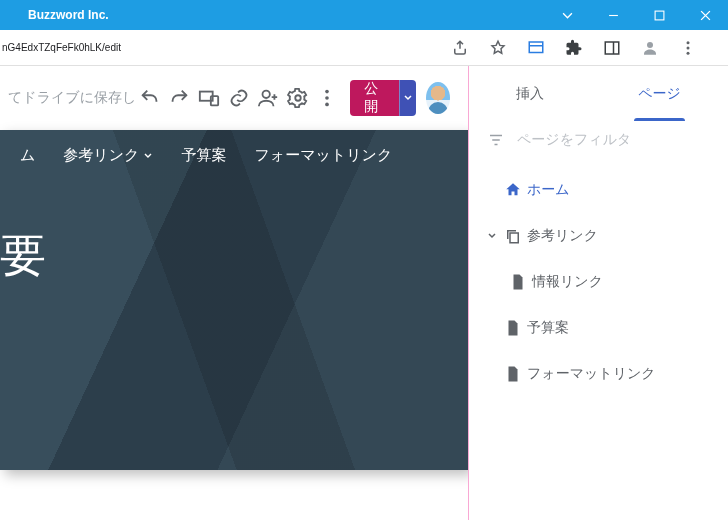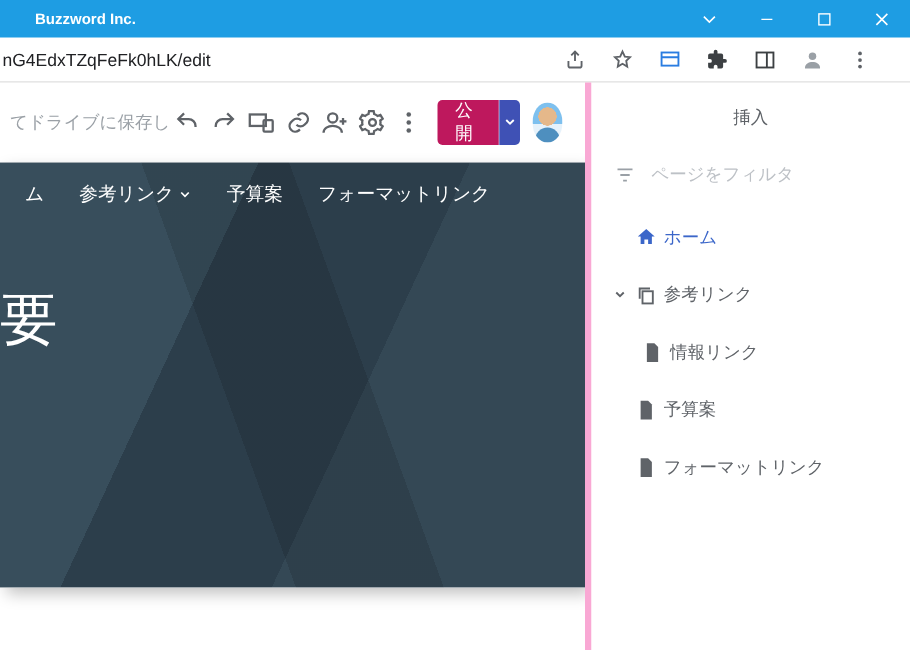--- a/index.html
+++ b/index.html
@@ -3,21 +3,21 @@
 <meta charset="utf-8">
 <style>
   * { box-sizing: border-box; margin: 0; padding: 0; }
   html, body { width: 728px; height: 520px; font-family: "Segoe UI", Arial, sans-serif; overflow: hidden; background: #fff; }
   .titlebar { background: #1e9de3; height: 30px; display: flex; align-items: center; color: #fff; font-size: 12px; }
   .titlebar .title { padding-left: 8px; font-weight: 600; margin-left: 20px; }
   .titlebar .spacer { flex: 1; }
   .titlebar .ctrl { width: 46px; height: 30px; display: flex; align-items: center; justify-content: center; }
   .titlebar .ctrl svg { width: 11px; height: 11px; }
   .urlrow { height: 36px; display: flex; align-items: center; border-bottom: 1px solid #e0e0e0; }
-  .url { font-size: 14px; color: #202124; padding-left: 2px; flex: 1; white-space: nowrap; overflow: hidden; }
+  .url { font-size: 10px; color: #202124; padding-left: 2px; flex: 1; white-space: nowrap; overflow: hidden; }
   .url-icons { display: flex; align-items: center; gap: 10px; padding: 0 10px; color: #5f6368; }
   .url-icons .ic { width: 28px; display: flex; justify-content: center; align-items: center; }
   .url-icons svg { width: 18px; height: 18px; }
   .vscroll { width: 16px; height: 100%; }
   .main { display: flex; height: calc(520px - 30px - 36px); }
   .left { flex: 1; display: flex; flex-direction: column; overflow: hidden; }
   .toolbar { height: 64px; display: flex; align-items: center; padding: 0 8px; }
   .saved { color: #9aa0a6; font-size: 14px; white-space: nowrap; overflow: hidden; }
   .tool-spacer { flex: 1; }
   .tbtn { width: 40px; height: 40px; display: flex; align-items: center; justify-content: center; color: #5f6368; border-radius: 50%; }
@@ -27,21 +27,21 @@
   .publish .drop { background: #3f51b5; color: #fff; border-left: 1px solid rgba(255,255,255,.3); border-radius: 0 4px 4px 0; width: 24px; display: flex; align-items: center; justify-content: center; }
   .avatar { width: 32px; height: 32px; border-radius: 50%; margin: 0 10px; background: radial-gradient(circle at 50% 35%, #e5b88a 30%, transparent 31%), linear-gradient(#7ec0ee 55%, #e6f2fb 55%); display: flex; align-items: flex-end; justify-content: center; overflow: hidden; }
   .avatar::after { content:""; width: 20px; height: 12px; background:#4e8fbf; border-radius: 10px 10px 0 0; }
   .preview { position: relative; margin: 0; height: 340px; overflow: hidden; box-shadow: 5px 5px 12px rgba(0,0,0,.25); }
   .preview .bg { position: absolute; inset: 0; background: #2c3e4b; }
   .preview .bg::before { content:""; position:absolute; inset:0; background: linear-gradient(115deg, #384e5c 0%, #384e5c 33%, #2c3e4b 33%, #2c3e4b 60%, #344855 60%); }
   .preview .bg::after { content:""; position:absolute; inset:0; background: linear-gradient(70deg, transparent 40%, rgba(0,0,0,.12) 40%, rgba(0,0,0,.12) 60%, transparent 60%); }
   .nav { position: relative; display: flex; gap: 28px; padding: 16px 20px 0; color: #fff; font-size: 15px; }
   .nav-item { display: flex; align-items: center; gap: 4px; }
   .big { position: relative; color: #fff; font-size: 46px; font-weight: 300; padding: 60px 0 0 0; letter-spacing: 2px; }
-  .right { width: 260px; border-left: 5px solid #f9a8d4; display: flex; flex-direction: column; }
+  .right { width: 260px; border-left: 1px solid #f9a8d4; display: flex; flex-direction: column; }
   .tabs { display: flex; height: 55px; align-items: center; justify-content: space-around; font-size: 14px; color: #5f6368; }
   .tab { height: 55px; display: flex; align-items: center; position: relative; padding: 0 4px; }
   .tab.active { color: #3b66c9; }
   .tab.active::after { content:""; position:absolute; left: 0; right: 0; bottom: 0; height: 3px; background:#3b66c9; border-radius: 3px 3px 0 0; }
   .filterrow { display: flex; align-items: center; padding: 10px 18px; color: #bdc1c6; font-size: 14px; gap: 12px; }
   .pages { padding: 8px 0 0 0; font-size: 14px; color: #5f6368; }
   .prow { display: flex; align-items: center; height: 46px; padding-left: 18px; gap: 5px; }
   .prow .caret { width: 12px; }
   .prow .picon { width: 18px; display:flex; justify-content:center; }
   .prow .lbl.home { color: #3b66c9; }
@@ -197,20 +197,21 @@
         <span class="nav-item">予算案</span>
         <span class="nav-item">フォーマットリンク</span>
       </div>
       <div class="big">要</div>
     </div>
   </div>
 
   <div class="right">
     <div class="tabs">
       <div class="tab">挿入</div>
+      <div class="tab active">ページ</div>
     </div>
     <div class="filterrow">
       <svg width="18" height="18" viewBox="0 0 24 24" stroke="#9aa0a6" stroke-width="2">
           <path d="M4 6h16M7 12h10M10 18h4"></path>
         </svg>
       <span>ページをフィルタ</span>
     </div>
     <div class="pages">
       <div class="prow">
         <span class="caret"></span>

